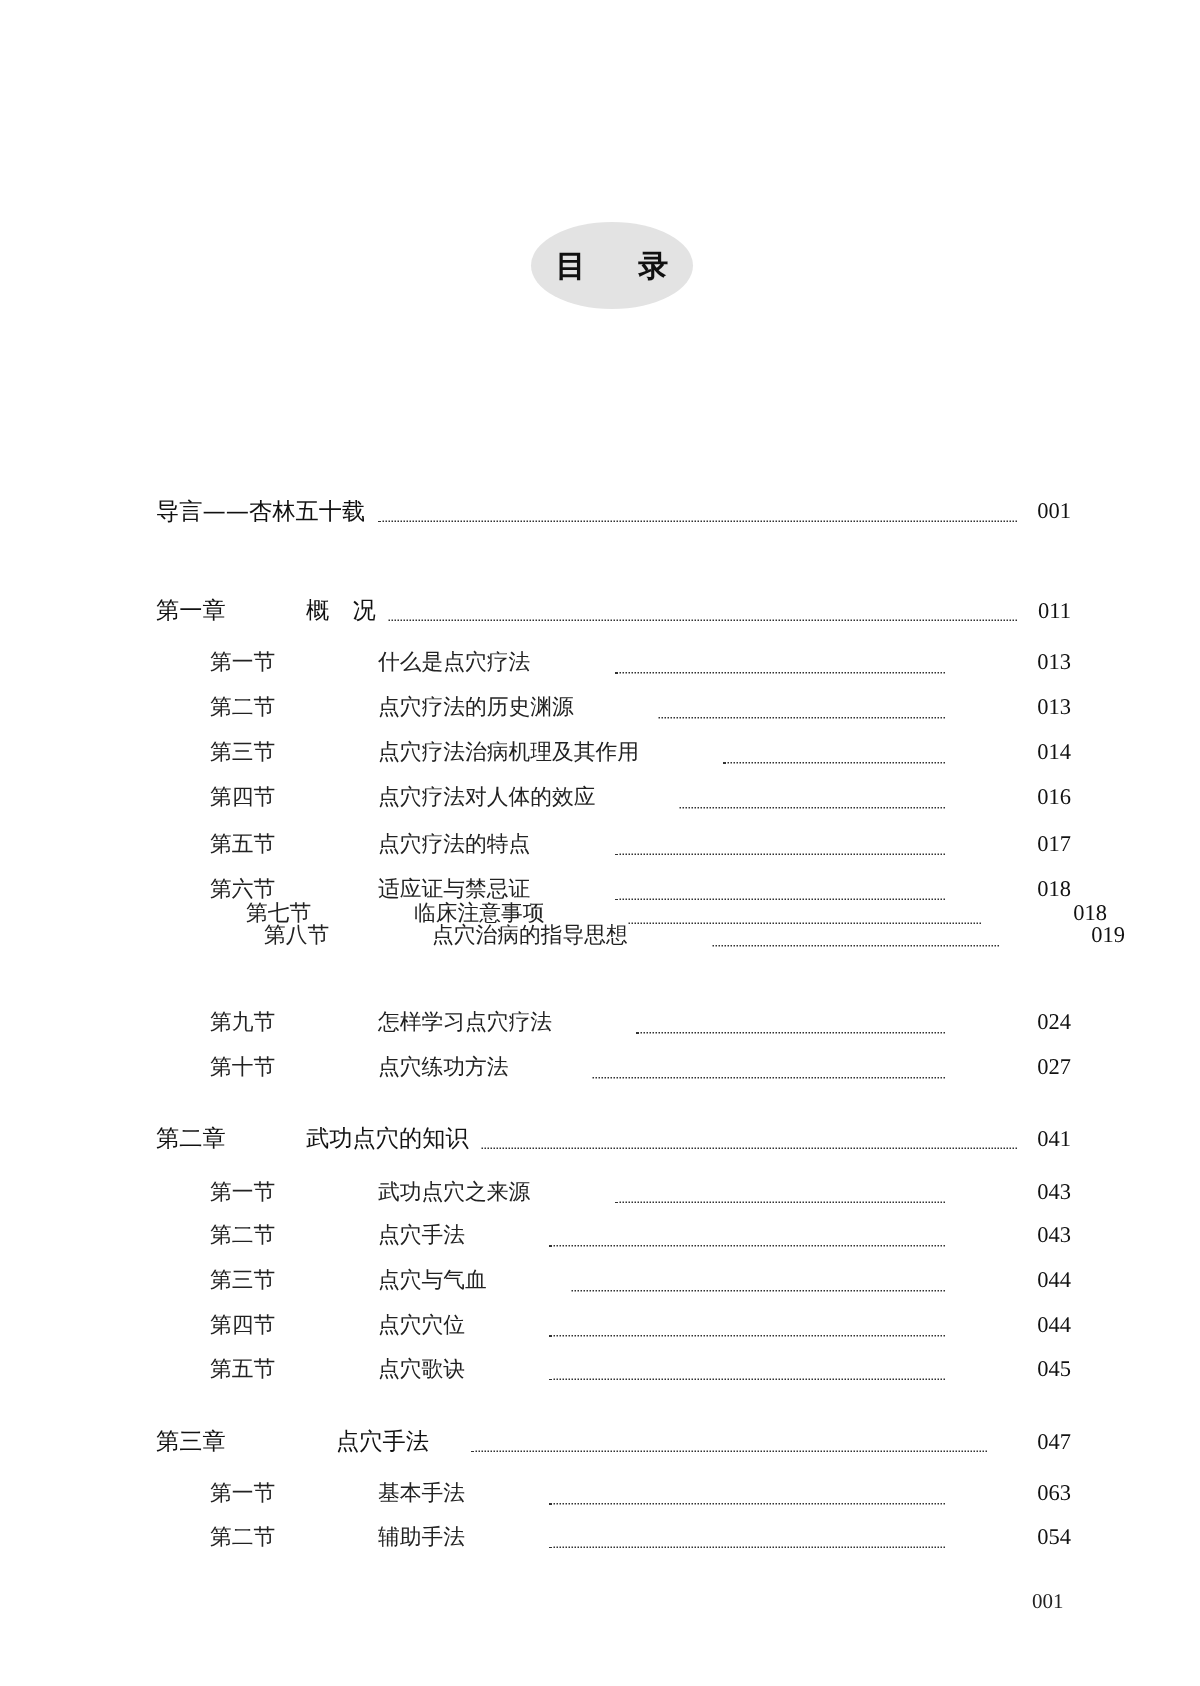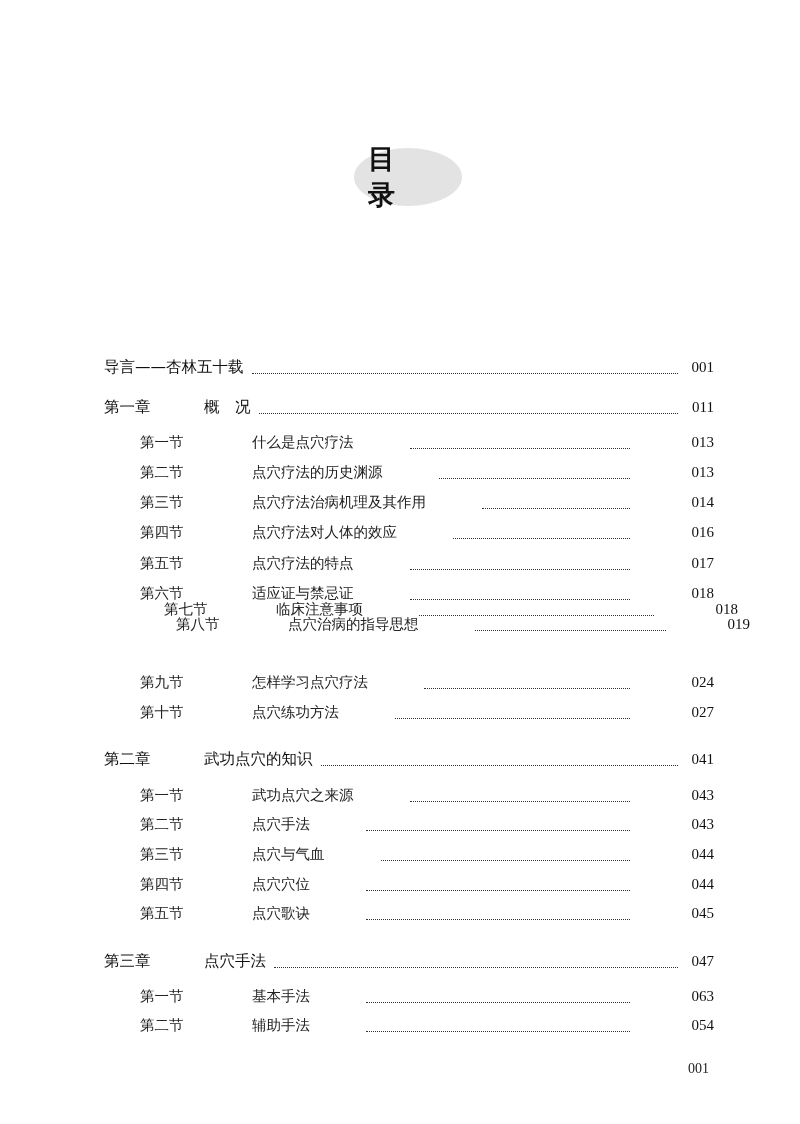--- a/index.html
+++ b/index.html
@@ -23,21 +23,21 @@
       height: 58px;
       border-radius: 50%;
       background: #e3e3e3;
       display: flex;
       align-items: center;
       justify-content: center;
     }
     .title-text {
       font-family: "DejaVu Sans", "Liberation Sans", sans-serif;
       font-weight: bold;
-      font-size: 27px;
+      font-size: 20px;
       letter-spacing: 14px;
       margin-left: 14px;
       color: #111;
     }
     .toc {
       position: absolute;
       left: 0;
       top: 0;
       width: 800px;
     }
@@ -100,21 +100,21 @@
   </style>
 </head>
 <body>
 
 <div class="title-oval">
   <span class="title-text">目 录</span>
 </div>
 
 <div class="toc">
 
-  <div class="row chapter preface" style="top:356px;align-items:flex-end;">
+  <div class="row chapter preface" style="top:330px;align-items:flex-end;">
     <span class="name">导言——杏林五十载</span>
     <span class="leader"></span>
     <span class="page">001</span>
   </div>
 
   <div class="row chapter" style="top:396px;">
     <span class="num">第一章</span>
     <span class="name">概　况</span>
     <span class="leader"></span>
     <span class="page">011</span>
@@ -212,21 +212,21 @@
     <span class="leader"></span>
     <span class="page">044</span>
   </div>
   <div class="row section" style="top:902px;">
     <span class="num">第五节</span>
     <span class="name">点穴歌诀</span>
     <span class="leader"></span>
     <span class="page">045</span>
   </div>
 
-  <div class="row chapter" style="top:950px;">
+  <div class="row chapter" style="top:950px;gap:20px;">
     <span class="num">第三章</span>
     <span class="name">点穴手法</span>
     <span class="leader"></span>
     <span class="page">047</span>
   </div>
 
   <div class="row section" style="top:985px;">
     <span class="num">第一节</span>
     <span class="name">基本手法</span>
     <span class="leader"></span>

